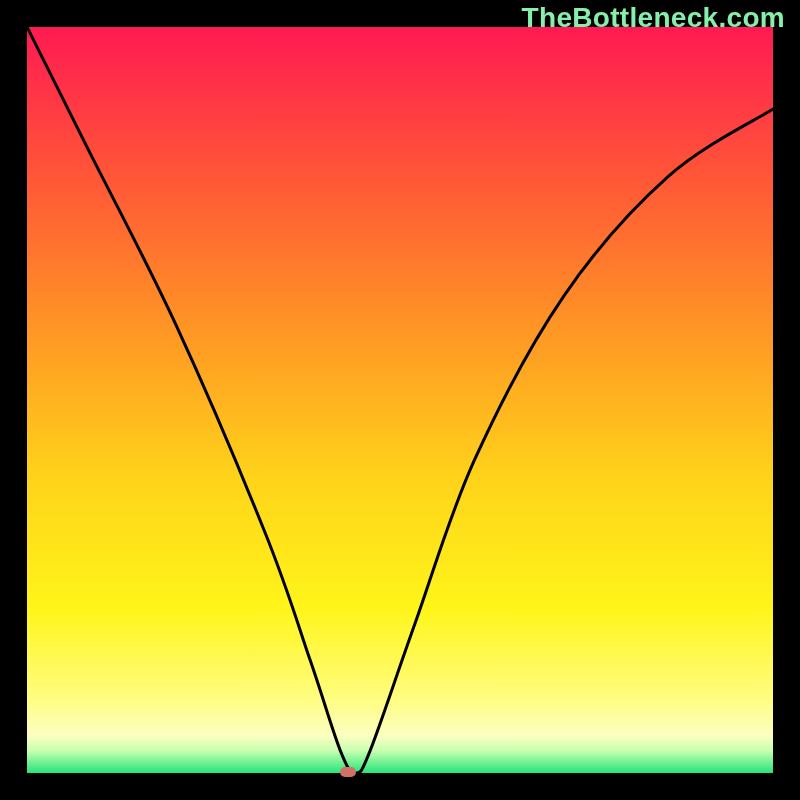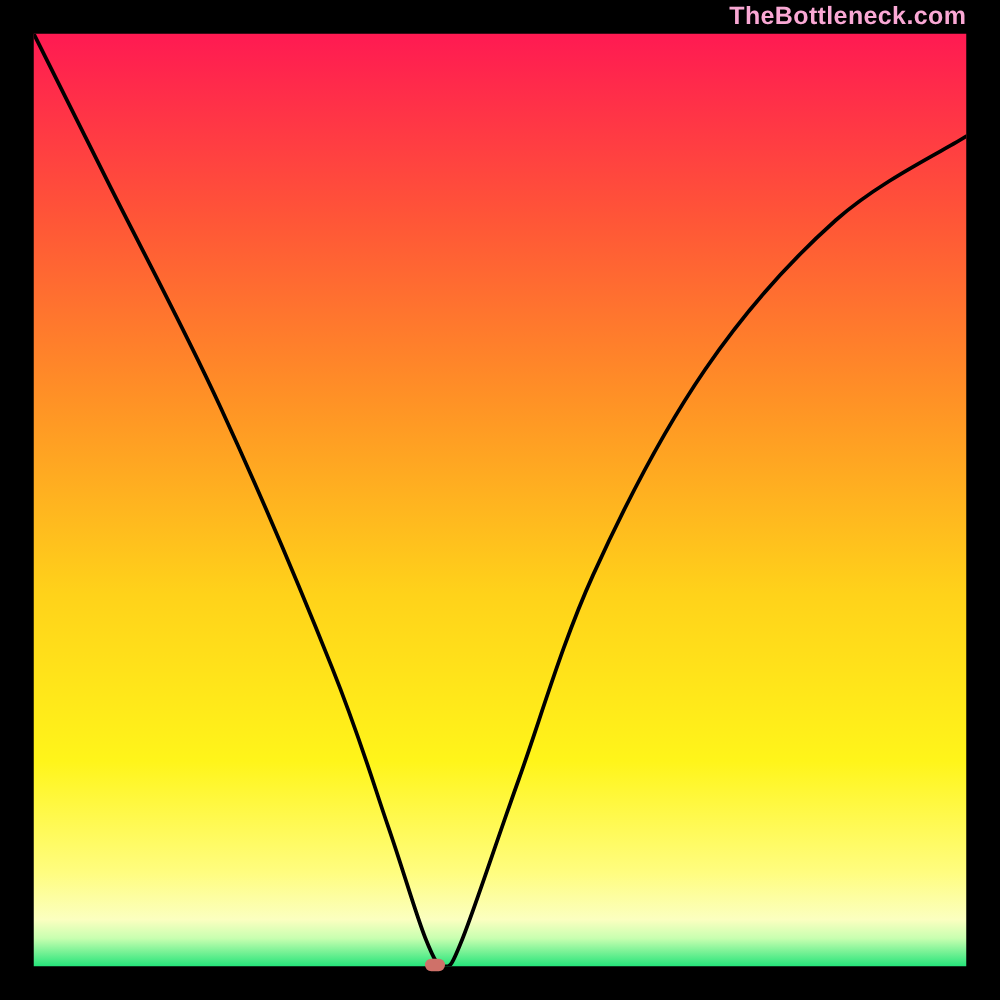--- a/index.html
+++ b/index.html
@@ -24,25 +24,25 @@
       #fff51a 78%,
       #fffd80 90%,
       #fbffc0 95%,
       #c8ffb0 97%,
       #25e47a 100%
     );
   }
   .watermark {
     position: absolute;
     top: 2px;
-    right: 27px;
+    right: 15px;
     font-family: Arial, Helvetica, sans-serif;
-    font-size: 20px;
+    font-size: 28px;
     font-weight: 600;
-    color: #f9a8d4;
+    color: #86efac;
     letter-spacing: 0.3px;
     user-select: none;
   }
   svg.curve {
     position: absolute;
     left: 0;
     top: 0;
     width: 746px;
     height: 746px;
   }

